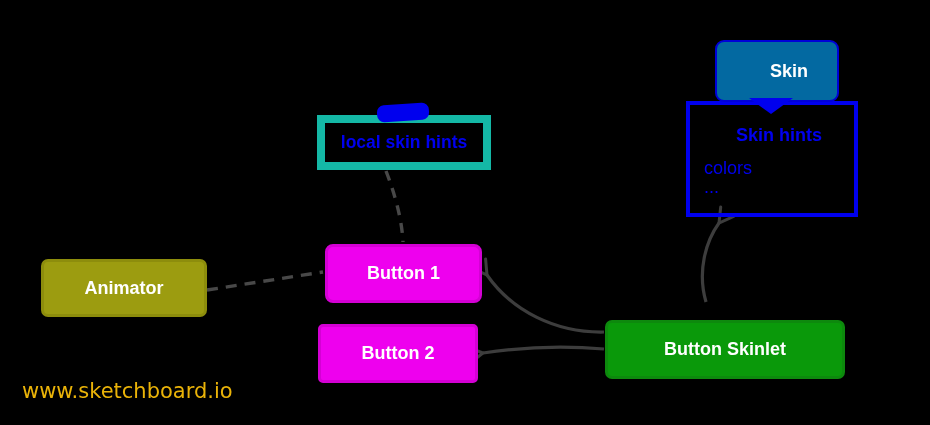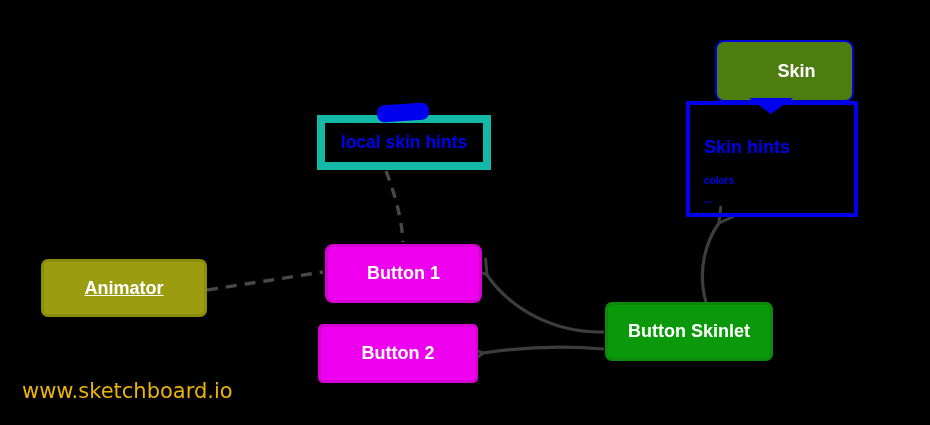--- a/index.html
+++ b/index.html
@@ -9,43 +9,43 @@
   }
   .edges{position:absolute;left:0;top:0;width:930px;height:425px;pointer-events:none;}
   .node{position:absolute;box-sizing:border-box;display:flex;align-items:center;justify-content:center;
         font-weight:bold;font-size:18px;color:#fff;}
   
   .skin-hints{
     left:686px;top:101px;width:172px;height:116px;
     border:4px solid #0000ee;background:transparent;
     display:block;color:#0000ee;
   }
-  .skin-hints .sh-title{margin:32px 0 13px 14px;font-size:18px;font-weight:bold;}
-  .skin-hints .sh-item{margin-left:14px;font-size:10px;font-weight:bold;line-height:19px;}
+  .skin-hints .sh-title{margin:20px 0 13px 14px;font-size:18px;font-weight:bold;text-align:center;}
+  .skin-hints .sh-item{margin-left:14px;font-size:18px;font-weight:normal;line-height:19px;}
   
-  .skin{left:715px;top:40px;width:139px;height:62px;background:#4d7c0f;border:2px solid #0000d8;border-radius:9px;padding-left:24px;}
+  .skin{left:715px;top:40px;width:124px;height:62px;background:#0369a1;border:2px solid #0000d8;border-radius:9px;padding-left:24px;}
   .skin-tail{
     position:absolute;left:749px;top:98px;width:0;height:0;
     border-left:22px solid transparent;border-right:22px solid transparent;
     border-top:16px solid #0000ee;
   }
   
   .local-hints{
     left:317px;top:115px;width:174px;height:55px;
     border:8px solid #14b8a6;background:transparent;
     color:#0000ee;font-size:17.5px;
   }
   .blob{
     position:absolute;left:377px;top:104px;width:52px;height:17px;
     background:#0000ee;border-radius:7px;transform:rotate(-4deg);
   }
-  .animator{left:41px;top:259px;width:166px;height:58px;background:#9c9c10;border:3px solid #8d8d0c;border-radius:7px;text-decoration:underline;}
+  .animator{left:41px;top:259px;width:166px;height:58px;background:#9c9c10;border:3px solid #8d8d0c;border-radius:7px;}
   .btn1{left:325px;top:244px;width:157px;height:59px;background:#ee00ee;border:3px solid #d400d4;border-radius:8px;}
   .btn2{left:318px;top:324px;width:160px;height:59px;background:#ee00ee;border:3px solid #d400d4;border-radius:5px;}
-  .skinlet{left:605px;top:302px;width:168px;height:59px;background:#0a990a;border:3px solid #0d890d;border-radius:7px;}
+  .skinlet{left:605px;top:320px;width:240px;height:59px;background:#0a990a;border:3px solid #0d890d;border-radius:7px;}
   .watermark{
     position:absolute;left:22px;top:379px;
     font-family:"DejaVu Sans",sans-serif;font-size:21px;color:#eab308;
   }
 </style>
 </head>
 <body>
 
 <div class="canvas">
 

